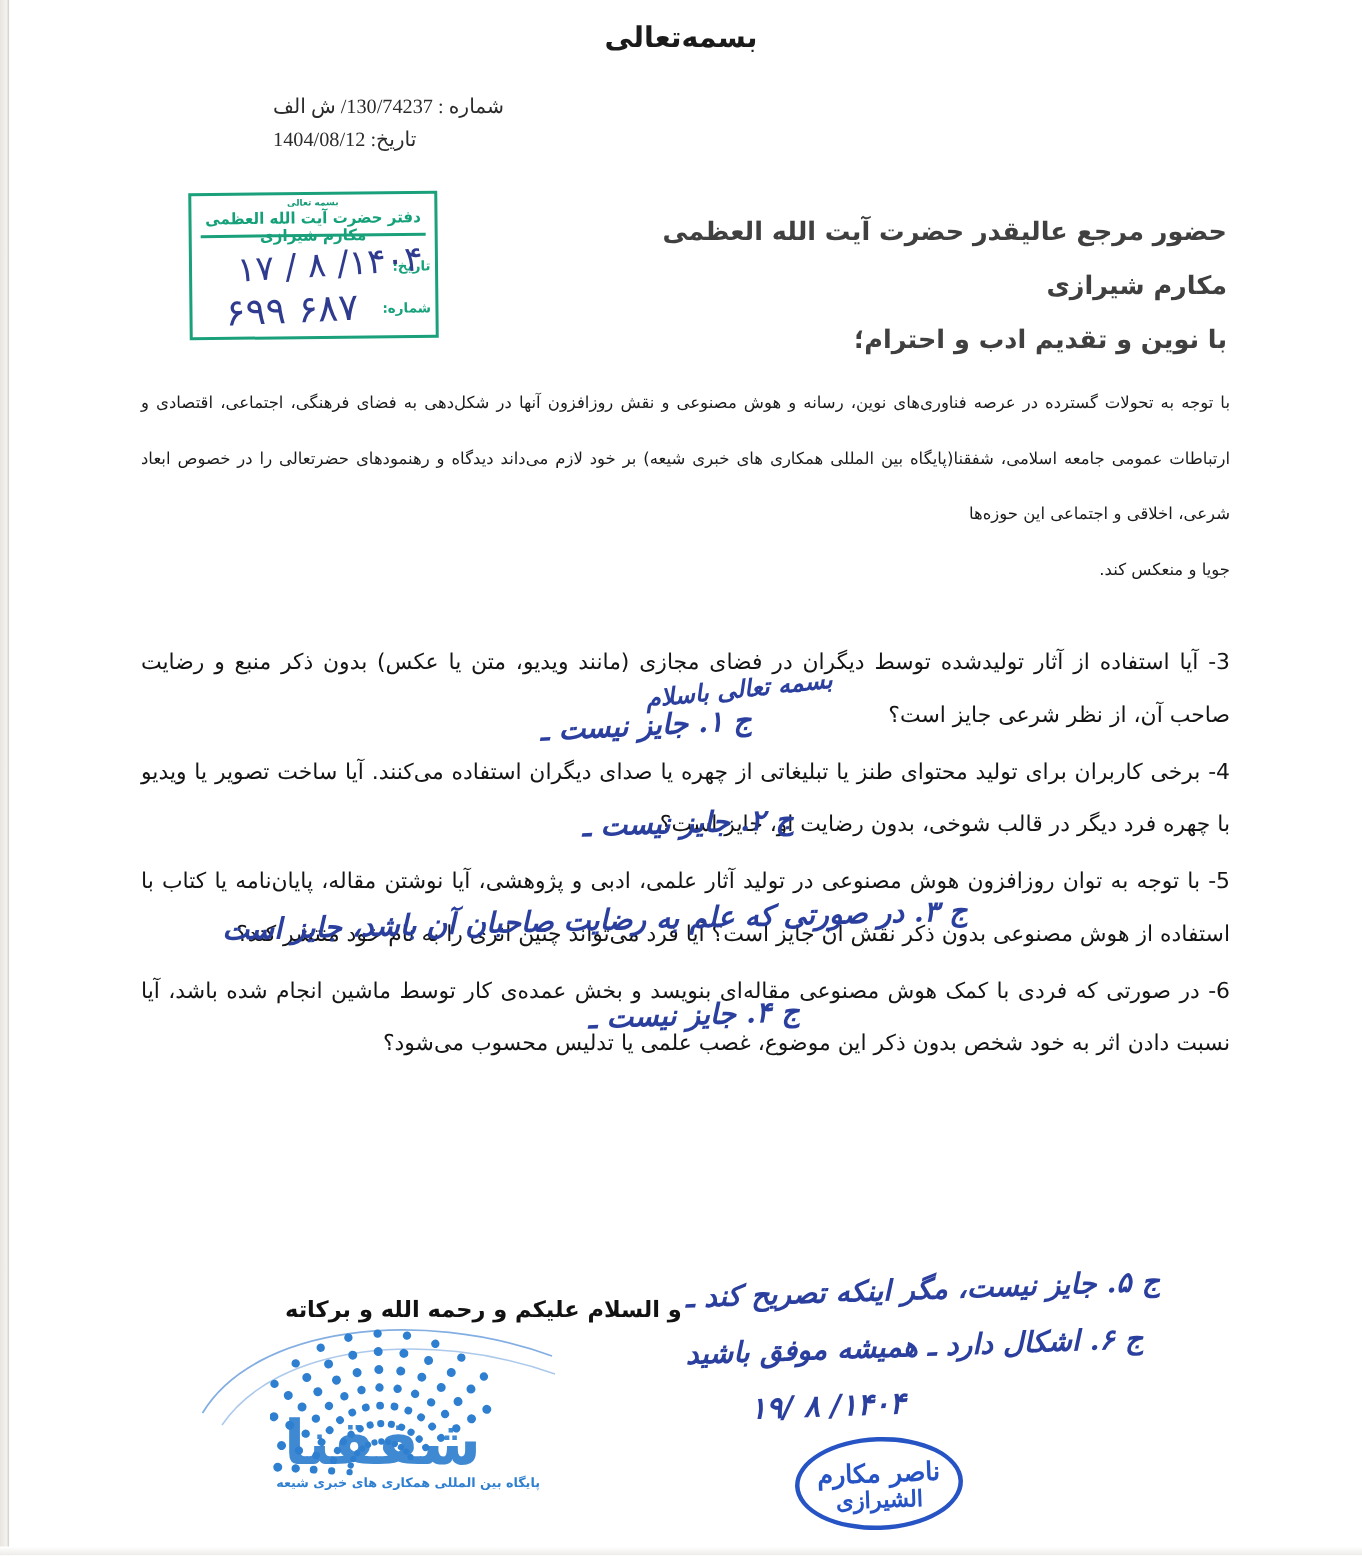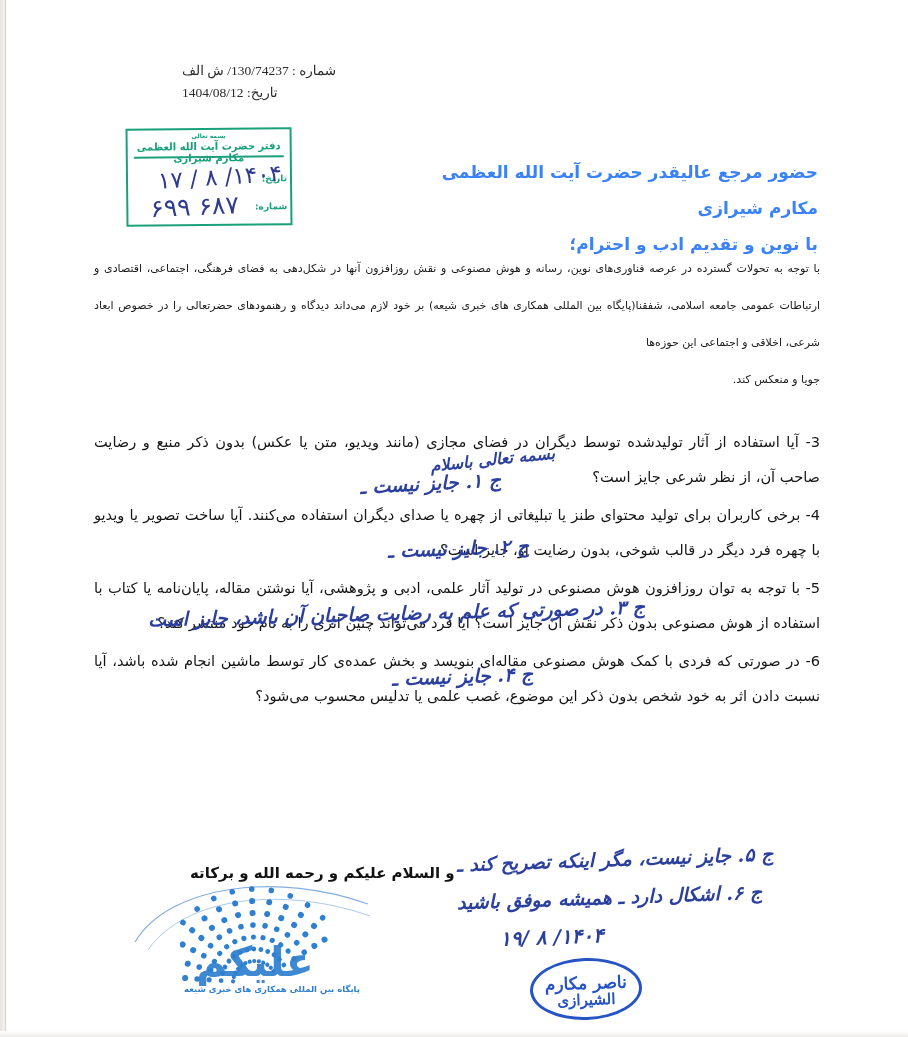--- a/index.html
+++ b/index.html
@@ -127,27 +127,27 @@
     font-size: 25px;
     color: #2e3b8f;
     font-family: "DejaVu Sans", sans-serif;
     transform: rotate(-2deg);
     letter-spacing: 3px;
   }
 
   
   .addressee {
     position: absolute;
-    top: 154px;
+    top: 137px;
     right: 90px;
     width: 420px;
     text-align: right;
     font-size: 17px;
     font-weight: bold;
-    color: #3b82f6;
+    color: #404040;
     line-height: 36px;
   }
 
   
   .intro {
     position: absolute;
     top: 250px;
     right: 88px;
     width: 726px;
     text-align: justify;
@@ -318,20 +318,21 @@
 </style>
 </head>
 <body>
 
 <div class="page">
 
   <div class="scan-edge"></div>
   <div class="scan-edge-line"></div>
   <div class="scan-bottom"></div>
 
+  <div class="basmala">بسمه‌تعالی</div>
 
   <div class="meta">
     <div class="meta-line">شماره : 130/74237/ ش الف</div>
     <div class="meta-line">تاریخ: 1404/08/12</div>
   </div>
 
   <div class="green-stamp">
     <div class="gs-top">بسمه تعالی</div>
     <div class="gs-office">دفتر حضرت آیت الله العظمی مکارم شیرازی</div>
     <div class="gs-rule"></div>
@@ -492,21 +493,21 @@
               <circle cx="0" cy="-34" r="2.4"></circle>
               <circle cx="0" cy="-46" r="2.6"></circle>
               <circle cx="0" cy="-58" r="2.8"></circle>
               <circle cx="0" cy="-70" r="3"></circle>
               <circle cx="0" cy="-82" r="3"></circle>
               <circle cx="0" cy="-94" r="2.8"></circle>
             </g>
         </g>
       </g>
     </svg>
-    <div class="logo-word">علیکم</div>
+    <div class="logo-word">شفقنا</div>
     <div class="logo-sub">پایگاه بین المللی همکاری های خبری شیعه</div>
   </div>
 
   <div class="oval-seal">
     <div class="oval-seal-text">ناصر مکارم</div>
     <div class="oval-seal-text2">الشیرازی</div>
   </div>
 
 </div>
 

